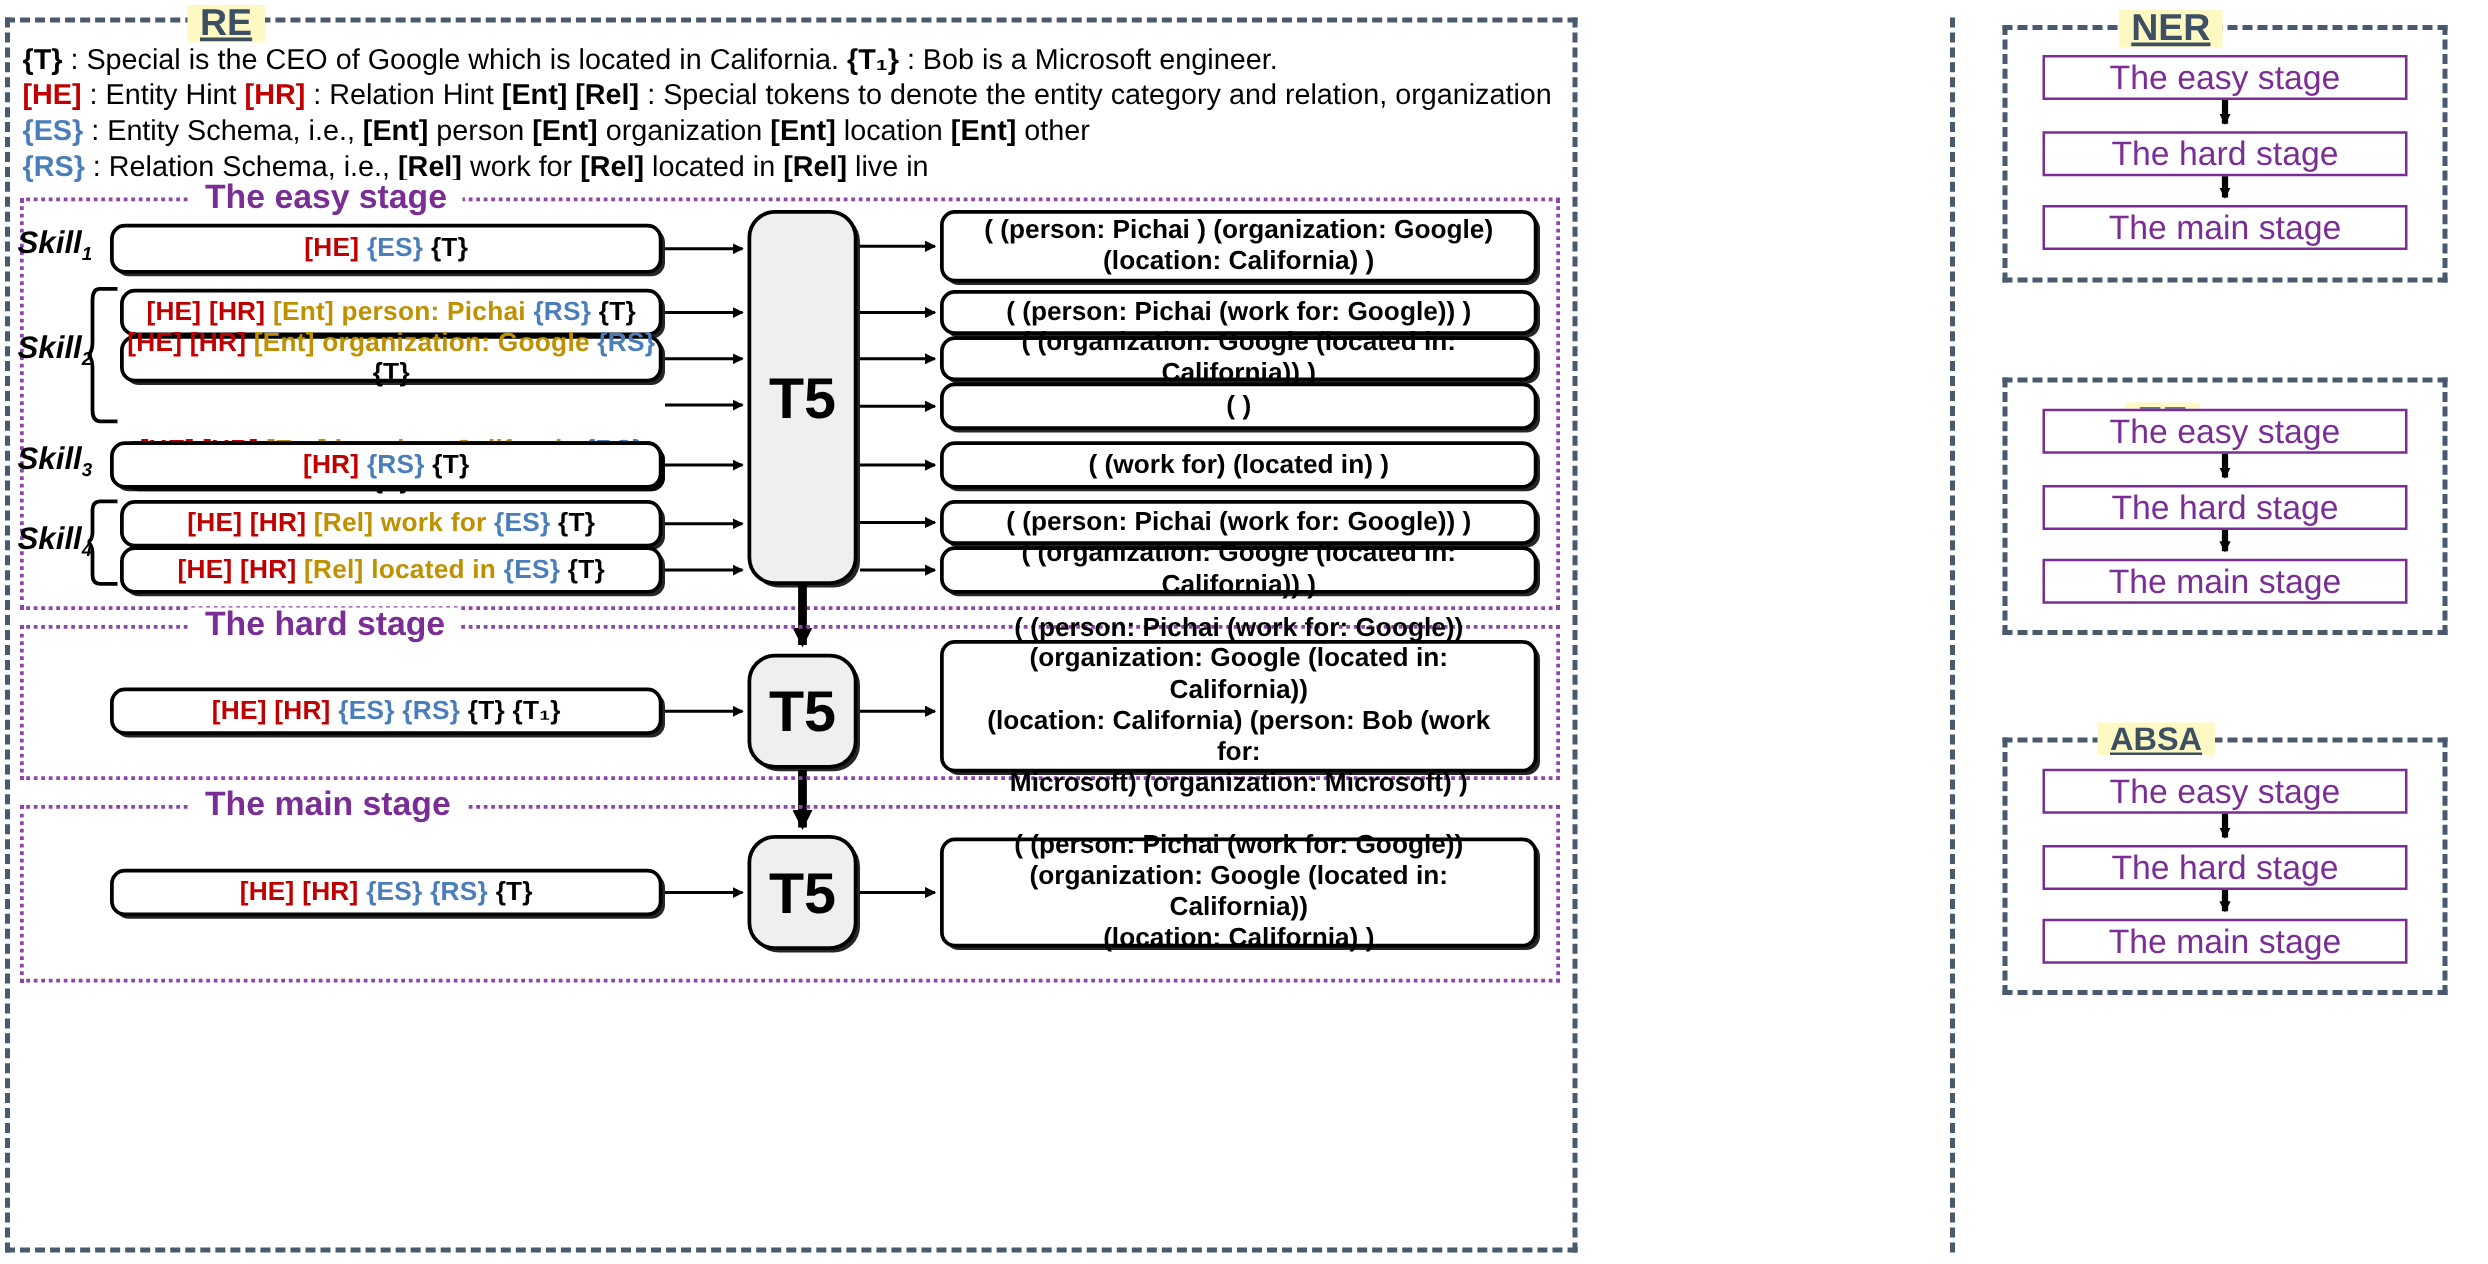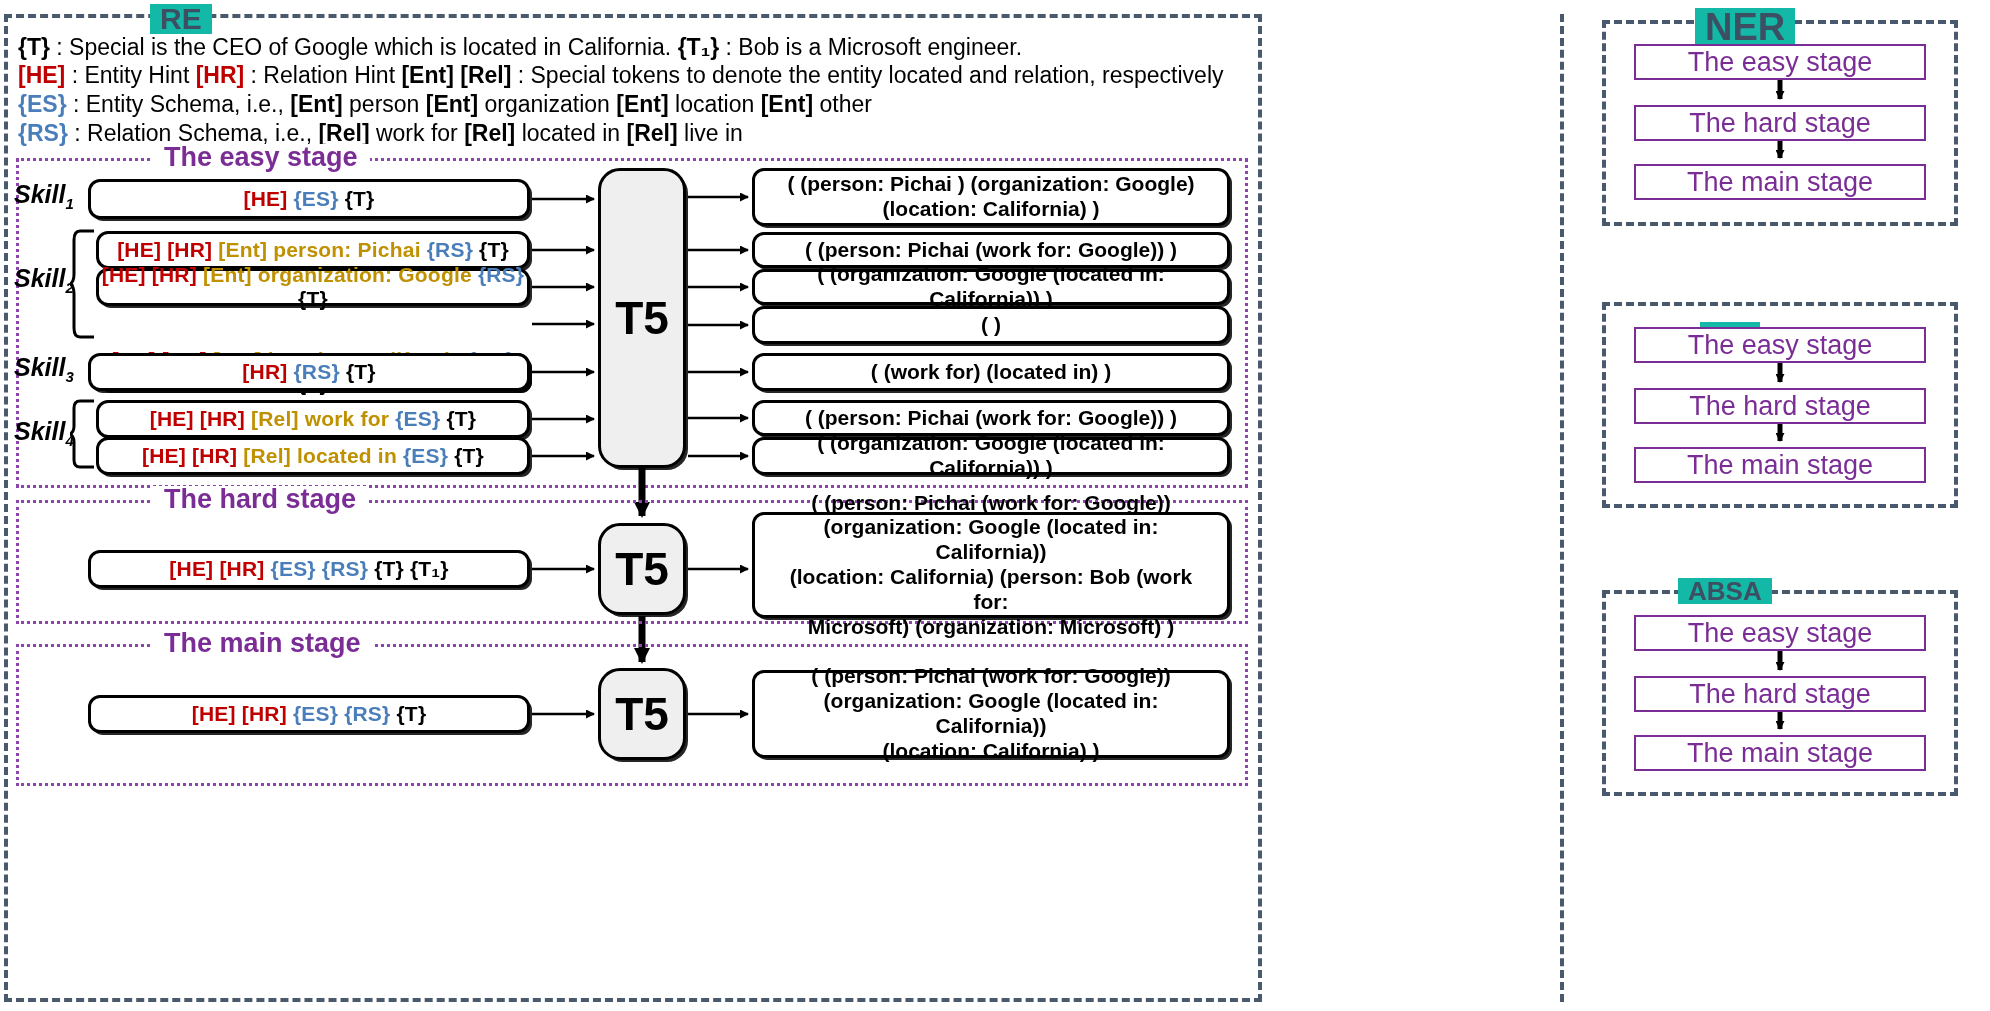--- a/index.html
+++ b/index.html
@@ -7,23 +7,23 @@
 
   
   .abs{position:absolute;box-sizing:border-box;}
 
   
   .dash-frame{
     position:absolute;box-sizing:border-box;
     border:4px dashed #4a5a6e;
   }
   .frame-title{
-    position:absolute;background:#14b8a6;
+    position:absolute;background:#fef9c3;
     color:#3d4f63;font-weight:bold;
-    padding:0 10px;line-height:1;
+    padding:0 10px;line-height:1;text-decoration:underline;
   }
 
   
   .stage-frame{
     position:absolute;box-sizing:border-box;
     border:3px dotted #8e44ad;
   }
   .stage-title{
     position:absolute;background:#ffffff;
     color:#7b2d96;font-weight:bold;font-size:27px;
@@ -87,21 +87,21 @@
 <body>
 
 <div class="dash-frame" style="left:4px;top:14px;width:1258px;height:988px;"></div>
 <div class="frame-title" style="left:150px;top:4px;font-size:30px;">RE</div>
 
 <div class="legend-line" style="left:18px;top:36px;">
   <span class="tk-t">{T}</span><span> : Special is the CEO of Google which is located in California.  </span><span class="tk-t">{T₁}</span><span> : Bob is a Microsoft engineer.</span>
 </div>
 
 <div class="legend-line" style="left:18px;top:64px;">
-  <span class="tk-he">[HE]</span><span> : Entity Hint  </span><span class="tk-he">[HR]</span><span> : Relation Hint  </span><span class="bold">[Ent]</span>&nbsp;<span class="bold">[Rel]</span><span> : Special tokens to denote the entity located and relation, respectively</span>
+  <span class="tk-he">[HE]</span><span> : Entity Hint  </span><span class="tk-he">[HR]</span><span> : Relation Hint  </span><span class="bold">[Ent]</span>&nbsp;<span class="bold">[Rel]</span><span> : Special tokens to denote the entity category and relation, organization</span>
 </div>
 
 <div class="legend-line" style="left:18px;top:93px;">
   <span class="tk-es">{ES}</span><span> : Entity Schema, i.e., </span><span class="bold">[Ent]</span><span> person </span><span class="bold">[Ent]</span><span> organization </span><span class="bold">[Ent]</span><span> location </span><span class="bold">[Ent]</span><span> other</span>
 </div>
 
 <div class="legend-line" style="left:18px;top:122px;">
   <span class="tk-es">{RS}</span><span> : Relation Schema, i.e., </span><span class="bold">[Rel]</span><span> work for </span><span class="bold">[Rel]</span><span> located in </span><span class="bold">[Rel]</span><span> live in</span>
 </div>
 
@@ -226,21 +226,21 @@
 
 <div class="rbox inbox" style="left:88px;top:695px;width:442px;height:38px;">
   <span><span class="tk-he">[HE]</span> <span class="tk-he">[HR]</span> <span class="tk-es">{ES}</span> <span class="tk-es">{RS}</span> <span class="tk-t">{T}</span></span>
 </div>
 
 <div class="rbox outbox" style="left:752px;top:670px;width:478px;height:88px;white-space:pre-line;">( (person: Pichai (work for: Google))
 (organization: Google (located in: California))
 (location: California) )</div>
 
 <div class="dash-frame" style="left:1602px;top:20px;width:356px;height:206px;"></div>
-<div class="frame-title" style="left:1695px;top:8px;font-size:38px;">NER</div>
+<div class="frame-title" style="left:1695px;top:8px;font-size:30px;">NER</div>
 <div class="mini-box" style="left:1634px;top:44px;width:292px;height:36px;">The easy stage</div>
 <div class="mini-box" style="left:1634px;top:105px;width:292px;height:36px;">The hard stage</div>
 <div class="mini-box" style="left:1634px;top:164px;width:292px;height:36px;">The main stage</div>
 
 <div class="dash-frame" style="left:1602px;top:302px;width:356px;height:206px;"></div>
 <div class="frame-title" style="left:1700px;top:290px;font-size:30px;margin-top:32px;">EE</div>
 <div class="mini-box" style="left:1634px;top:327px;width:292px;height:36px;">The easy stage</div>
 <div class="mini-box" style="left:1634px;top:388px;width:292px;height:36px;">The hard stage</div>
 <div class="mini-box" style="left:1634px;top:447px;width:292px;height:36px;">The main stage</div>
 

